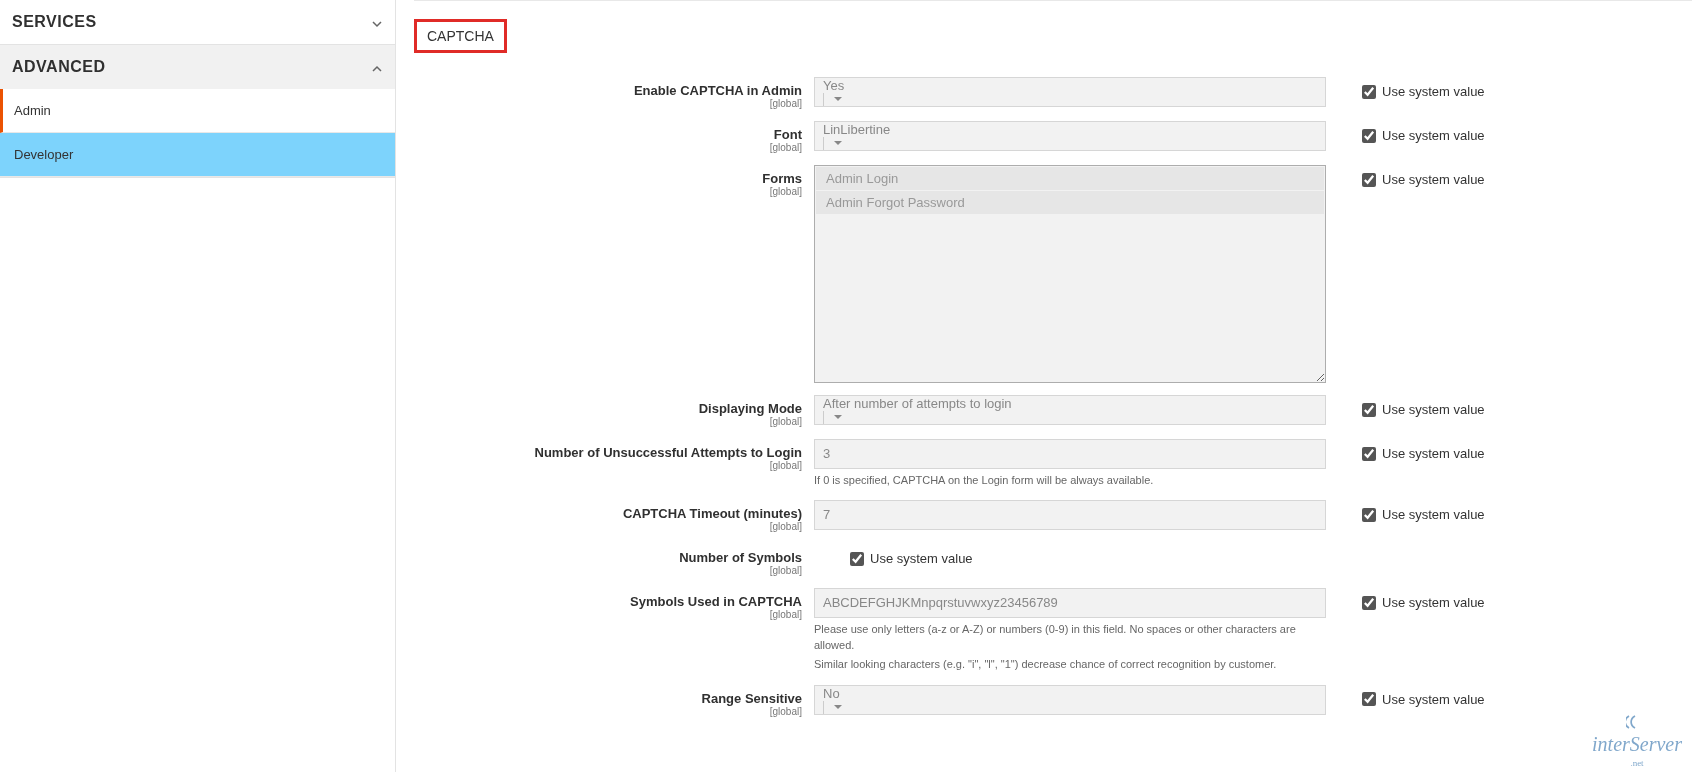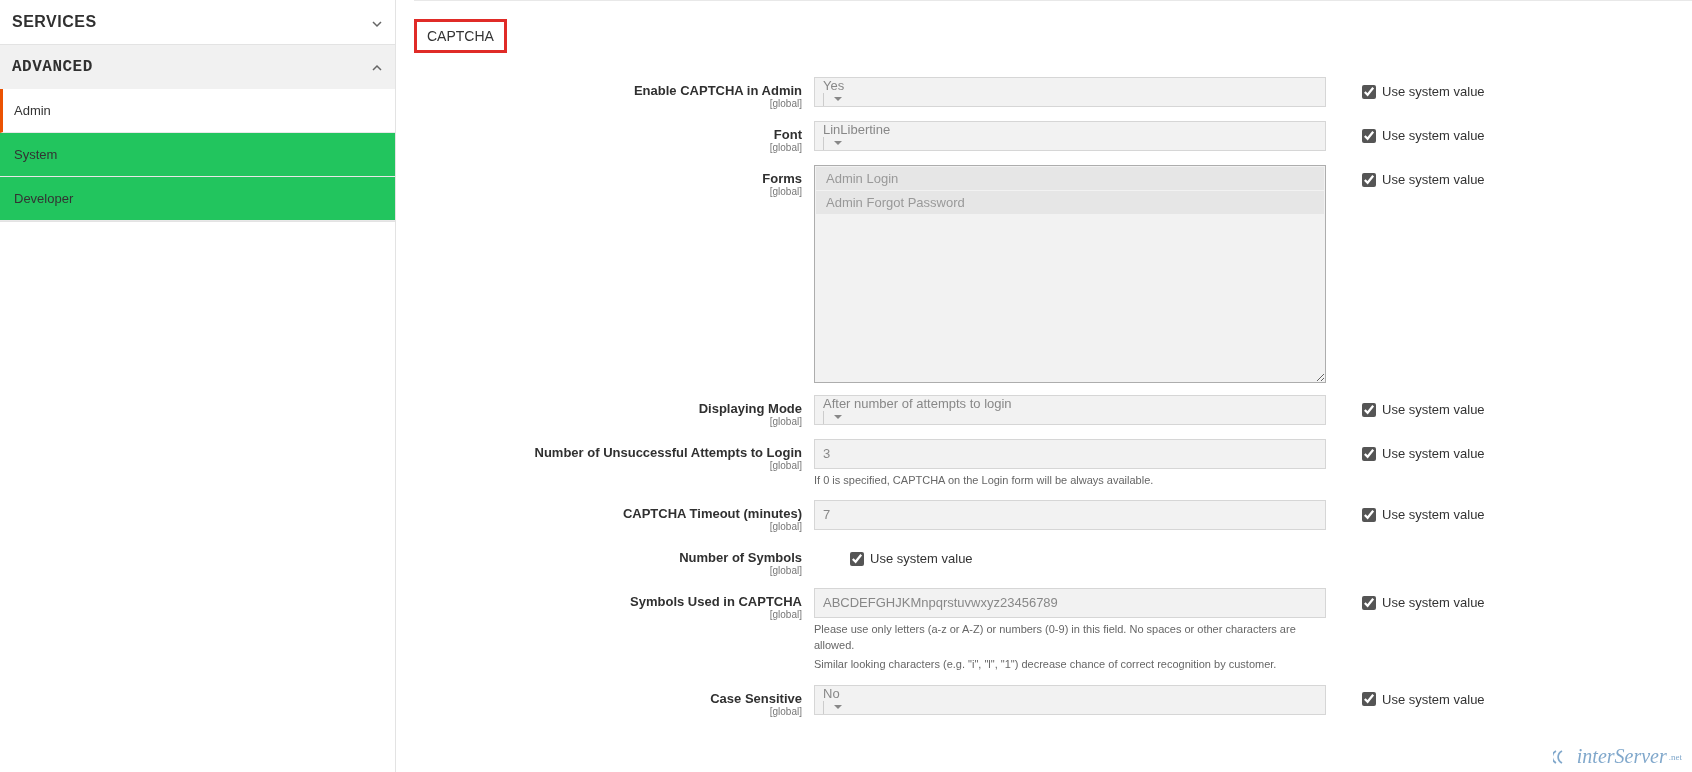--- a/index.html
+++ b/index.html
@@ -37,30 +37,29 @@
       padding: 13px 12px;
       cursor: pointer;
       font-weight: 600;
       font-size: 16px;
       letter-spacing: 0.5px;
       text-transform: uppercase;
       color: #303030;
     }
     .sidebar-header.expanded {
       background: #f1f1f1;
-      font-family: Liberation Mono, monospace;
     }
     .chevron {
       width: 12px;
       height: 12px;
       display: inline-block;
     }
     .chevron svg { width: 12px; height: 12px; }
     .sidebar-items {
-      background: #22c55e;
+      background: #7dd3fc;
     }
     .sidebar-item {
       padding: 14px 14px;
       font-size: 13px;
       cursor: pointer;
       color: #333;
       border-bottom: 1px solid #e8e8e8;
     }
     .sidebar-item.active {
       background: #fff;
@@ -195,20 +194,21 @@
       right: 10px;
       bottom: 4px;
       font-size: 20px;
       color: #6a98c2;
       font-style: italic;
       font-family: Georgia, serif;
       opacity: 0.85;
       display: flex;
       align-items: center;
       gap: 2px;
+      flex-direction: column;
     }
     .watermark .net {
       font-size: 9px;
       color: #6a98c2;
       font-style: normal;
     }
   </style>
 </head>
 <body>
 
@@ -231,23 +231,20 @@
           <svg viewBox="0 0 12 12">
               <path d="M2 8 L6 4 L10 8" fill="none" stroke="#666" stroke-width="1.5"></path>
             </svg>
         </span>
       </div>
       <div class="sidebar-items">
         <div class="sidebar-item active">
           <span>Admin</span>
         </div>
         <div class="sidebar-item">
-          <span>System</span>
-        </div>
-        <div class="sidebar-item">
           <span>Developer</span>
         </div>
       </div>
     </div>
   </aside>
 
   <main class="main">
     <div class="hr-top"></div>
     <div class="section-title">
       <span>CAPTCHA</span>
@@ -408,21 +405,21 @@
         <div class="checkbox-col">
           <label>
             <input type="checkbox" checked="" style="">
             <span>Use system value</span>
           </label>
         </div>
       </div>
 
       <div class="form-row">
         <div class="label-col">
-          <span class="label-text">Case Sensitive</span>
+          <span class="label-text">Range Sensitive</span>
           <span class="label-scope">[global]</span>
         </div>
         <div class="control-col">
           <div class="select-like disabled">
             <span>No</span>
             <span class="select-caret">
               <svg width="8" height="5" viewBox="0 0 8 5">
                   <path d="M0 0 L4 4 L8 0 Z" fill="#888"></path>
                 </svg>
             </span>

